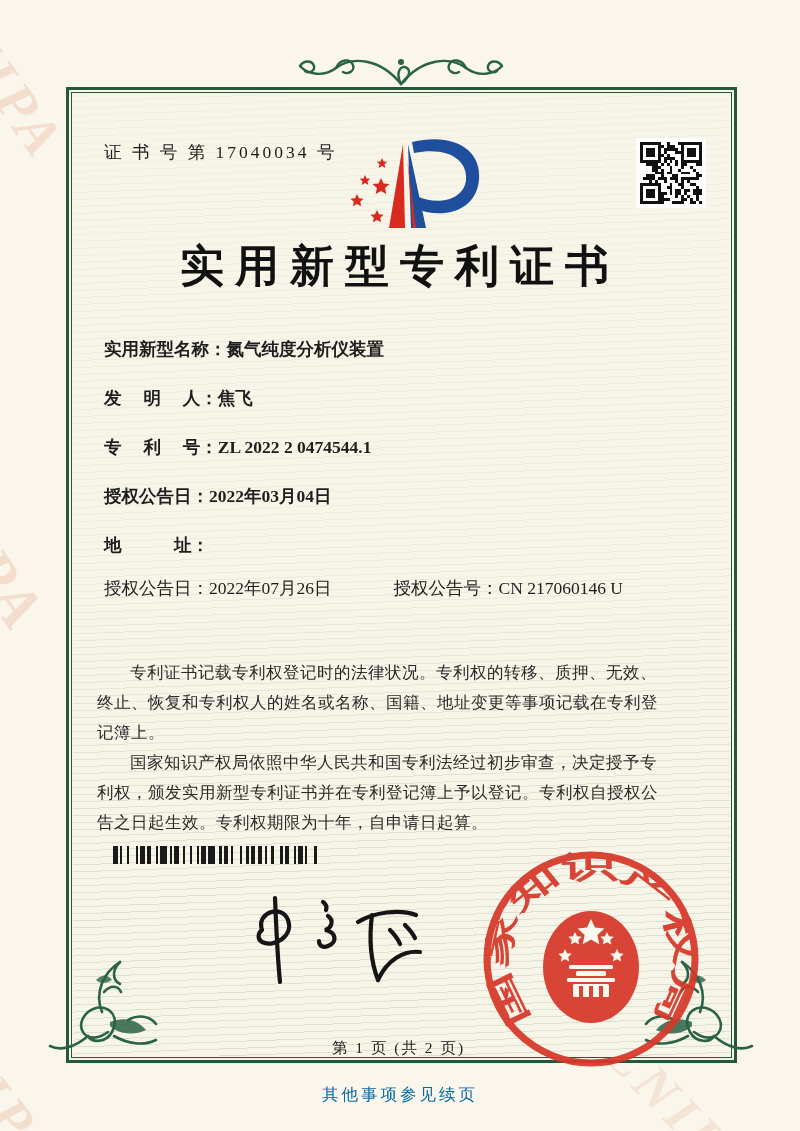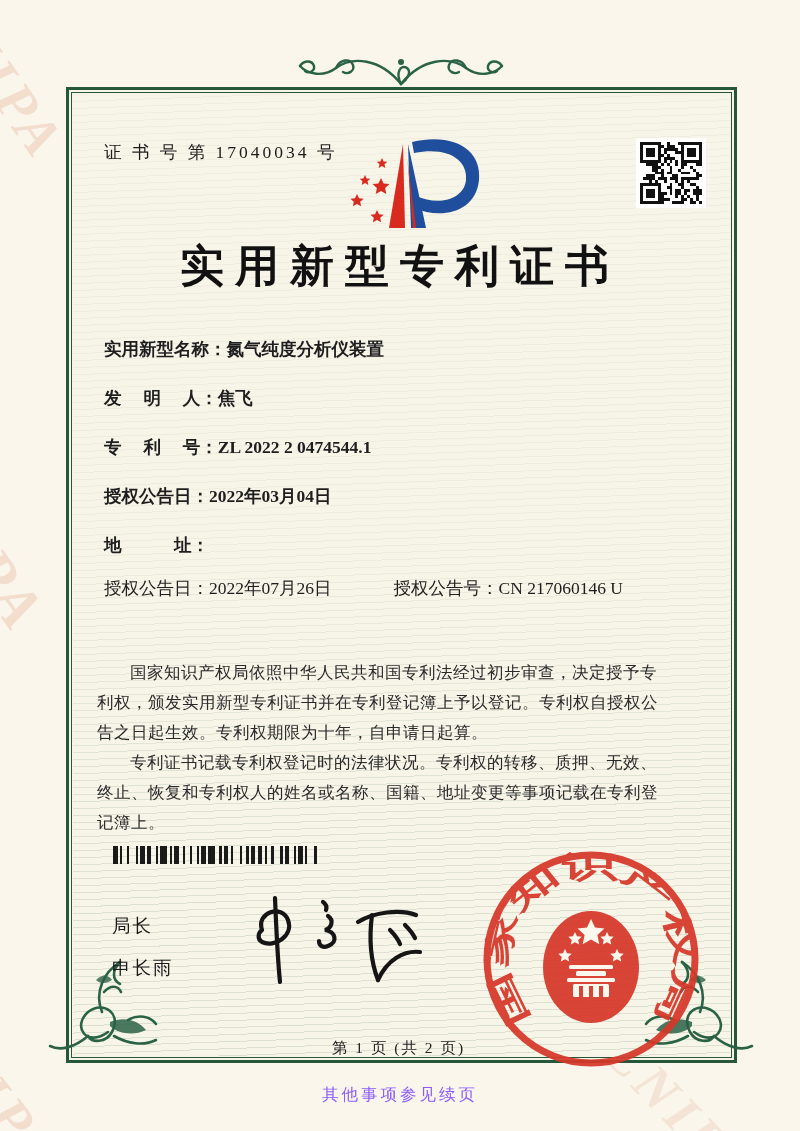--- a/index.html
+++ b/index.html
@@ -76,21 +76,21 @@
   .signer .name { margin-top:17px; }
   .signature { position:absolute; left:222px; top:890px; width:215px; height:100px; }
   
   .seal { position:absolute; left:477px; top:845px; width:228px; height:228px; opacity:0.93; }
   .seal-date {
     position:absolute; left:496px; top:977px; width:200px; text-align:left;
     font-size:17px; color:#cf2e1e; letter-spacing:2px; font-weight:bold;
   }
   
   .page-info { position:absolute; left:0; width:797px; top:1038px; text-align:center; font-size:15.5px; letter-spacing:2px; color:#222; }
-  .footer-note { position:absolute; left:0; width:800px; top:1084px; text-align:center; font-size:16.5px; letter-spacing:3px; color:#8b5cf6; }
+  .footer-note { position:absolute; left:0; width:800px; top:1084px; text-align:center; font-size:16.5px; letter-spacing:3px; color:#0369a1; }
 </style>
 </head>
 <body>
 
 <div class="page">
 
   <div class="wm wm-pink wm1">CNIPA</div>
   <div class="wm wm-pink wm2">CNIPA</div>
   <div class="wm wm-green wm3">CNIPA</div>
   <div class="wm wm-pink wm4">CNIPA</div>
@@ -637,22 +637,22 @@
         <span class="val">2022年07月26日</span>
       </span>
       <span class="grant-pair">
         <span class="lab">授权公告号：</span>
         <span class="val">CN 217060146 U</span>
       </span>
     </div>
   </div>
 
   <div class="paras">
+    <p>专利证书记载专利权登记时的法律状况。专利权的转移、质押、无效、终止、恢复和专利权人的姓名或名称、国籍、地址变更等事项记载在专利登记簿上。</p>
     <p>国家知识产权局依照中华人民共和国专利法经过初步审查，决定授予专利权，颁发实用新型专利证书并在专利登记簿上予以登记。专利权自授权公告之日起生效。专利权期限为十年，自申请日起算。</p>
-    <p>专利证书记载专利权登记时的法律状况。专利权的转移、质押、无效、终止、恢复和专利权人的姓名或名称、国籍、地址变更等事项记载在专利登记簿上。</p>
   </div>
 
   <div class="barcode" id="barcode">
       <span class="b" style="flex-grow: 2;"></span>
       <span style="flex-grow: 1;"></span>
       <span class="b" style="flex-grow: 1;"></span>
       <span style="flex-grow: 2;"></span>
       <span class="b" style="flex-grow: 1;"></span>
       <span style="flex-grow: 3;"></span>
       <span class="b" style="flex-grow: 1;"></span>
@@ -704,24 +704,20 @@
       <span class="b" style="flex-grow: 1;"></span>
       <span style="flex-grow: 1;"></span>
       <span class="b" style="flex-grow: 2;"></span>
       <span style="flex-grow: 1;"></span>
       <span class="b" style="flex-grow: 1;"></span>
       <span style="flex-grow: 3;"></span>
       <span class="b" style="flex-grow: 1;"></span>
       <span style="flex-grow: 2;"></span>
     </div>
 
-  <div class="signer">
-    <div>局长</div>
-    <div class="name">申长雨</div>
-  </div>
 
   <svg class="signature" viewBox="0 0 215 100">
     <g fill="none" stroke="#151515" stroke-width="4.2" stroke-linecap="round">
       <path d="M40,40 C34,22 60,14 66,30 C72,46 52,58 40,52 C35,49 36,43 40,40"></path>
       <path d="M53,8 C54,30 55,62 58,92"></path>
       <path d="M101,12 C104,14 105,17 104,20"></path>
       <path d="M106,26 C112,30 110,38 103,40 C114,42 116,52 106,56 C101,58 97,56 97,51"></path>
       <path d="M136,32 C152,22 178,19 194,25"></path>
       <path d="M150,25 C147,48 149,72 156,90"></path>
       <path d="M156,90 C165,70 182,60 198,62"></path>

